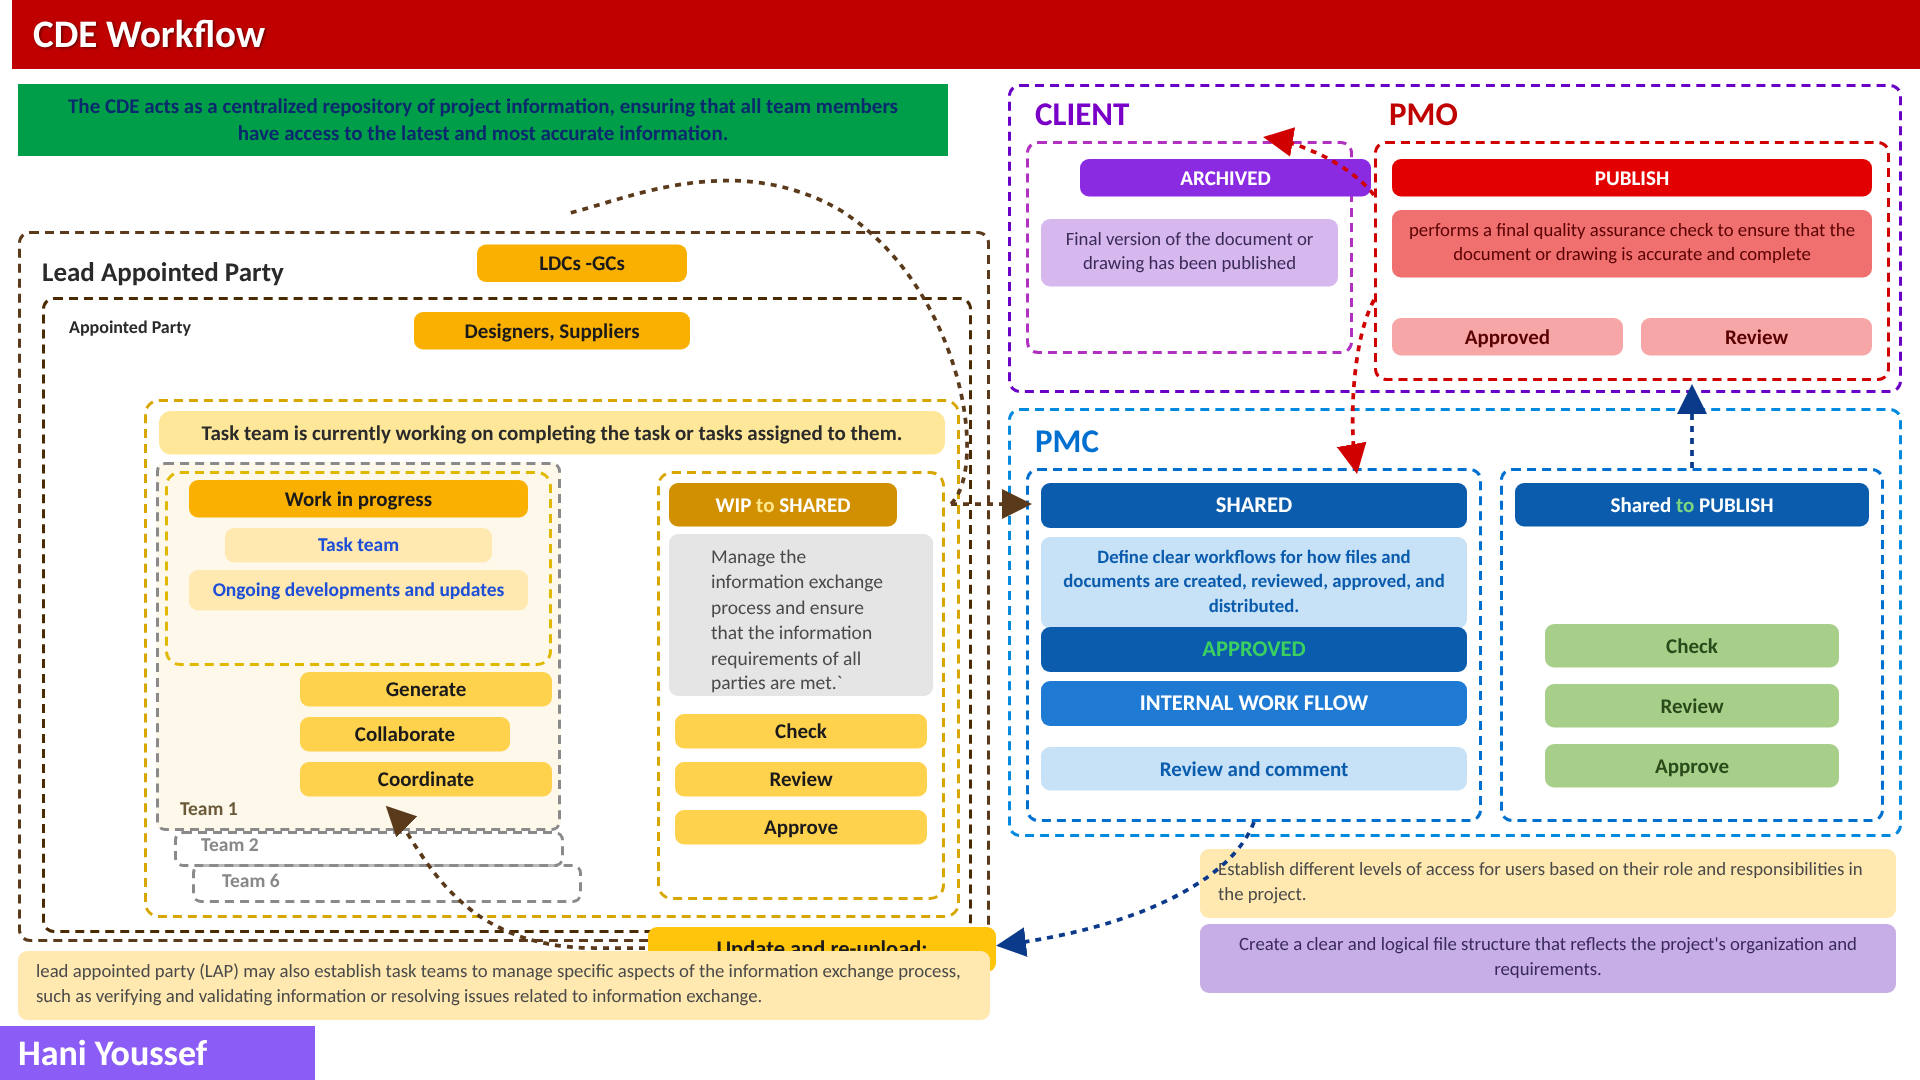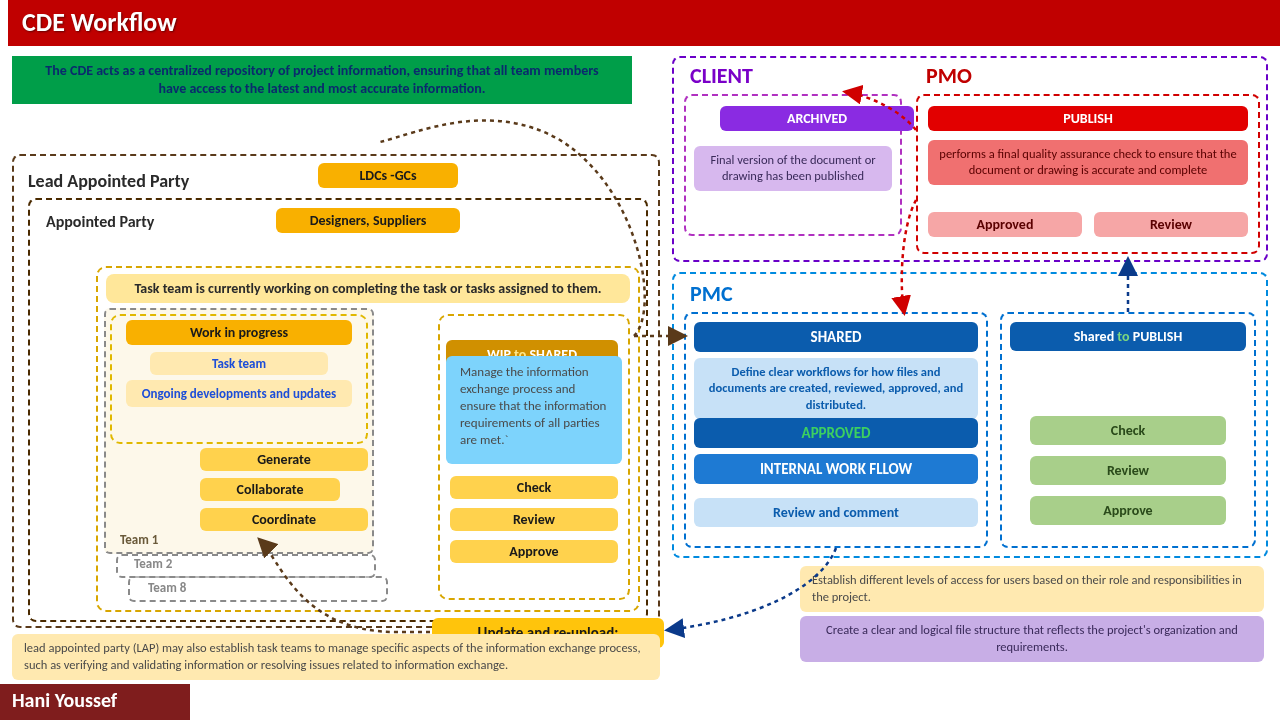--- a/index.html
+++ b/index.html
@@ -19,21 +19,21 @@
   .y-banner { background:#ffe79a; color:#2a2a2a; font-size:14px; font-weight:600; text-align:center; padding:6px 10px; border-radius:8px; }
   .y-chip   { background:#f9b000; color:#1a1a1a; font-size:14px; font-weight:700; text-align:center; padding:4px 8px; border-radius:6px; }
   .y-light  { background:#ffe9b0; color:#1d4ed8; font-size:13px; font-weight:600; text-align:center; padding:4px 8px; border-radius:6px; }
   .y-step   { background:#ffd24d; color:#1a1a1a; font-size:14px; font-weight:700; text-align:center; padding:3px 8px; border-radius:6px; }
   .grey-dash{ border:2px dashed #8a8a8a; border-radius:6px; background:rgba(255,255,255,.4); }
   .teamlbl  { color:#6a5a3a; font-size:13px; font-weight:700; }
   .teamgrey { color:#888; font-size:13px; font-weight:700; }
 
   .wip-head { background:#d09000; color:#fff; }
   .wip-head .wip-to { color:#ffe78a; }
-  .wip-body { background:#7dd3fc; color:#4a4a4a; font-size:13px; padding:8px 14px; border-radius:6px; line-height:1.3; }
+  .wip-body { background:#e5e5e5; color:#4a4a4a; font-size:13px; padding:8px 28px; border-radius:6px; line-height:1.3; }
 
   .update-bar { background:#ffc40c; color:#1a1a1a; font-size:15px; font-weight:700; text-align:center; padding:6px 10px; border-radius:6px; }
   .lap-note   { background:#ffe9b0; color:#4a4a4a; font-size:12.5px; padding:6px 12px; border-radius:6px; line-height:1.35; }
 
   
   .big-purple { border:2px dashed #6a00c8; border-radius:8px; }
   .client-inner { border:2px dashed #b030c0; border-radius:8px; }
   .client-title { color:#7a00c8; font-size:22px; font-weight:800; }
   .archived-h { background:#8a2be2; color:#fff; font-weight:800; text-align:center; padding:4px; border-radius:6px; font-size:14px;margin-left:24px; }
   .archived-b { background:#d7b8ee; color:#3a2a5a; font-size:12.5px; text-align:center; padding:6px 8px; border-radius:6px; line-height:1.3; }
@@ -54,56 +54,56 @@
   .iwf        { background:#1e7ad3; color:#fff; font-weight:800; text-align:center; padding:6px; border-radius:6px; font-size:15px; }
   .review-btn { background:#c7e1f7; color:#0b5cad; font-weight:800; text-align:center; padding:6px; border-radius:6px; font-size:14px; }
 
   .s2p-h      { background:#0b5cad; font-size:14px; }
   .s2p-h .to  { color:#7bd680; }
   .green-chip { background:#a8cf8a; color:#2a4a1a; font-size:14px; font-weight:700; text-align:center; padding:6px; border-radius:6px; }
 
   .note-yellow{ background:#ffe9b0; color:#4a4a4a; font-size:12.5px; padding:6px 12px; border-radius:6px; line-height:1.35; }
   .note-purple{ background:#c8aee6; color:#3a2a5a; font-size:12.5px; padding:6px 12px; border-radius:6px; line-height:1.35; text-align:center; }
 
-  .author-bar { left:0; bottom:0; width:190px; height:36px; background:#7f1d1d; color:#fff; font-size:20px; font-weight:700; padding:4px 12px; }
+  .author-bar { left:0; bottom:0; width:210px; height:36px; background:#8b5cf6; color:#fff; font-size:24px; font-weight:700; padding:4px 12px; }
 </style>
 </head>
 <body>
 
 <div class="abs title-bar">CDE Workflow</div>
 <div class="abs intro-box">The CDE acts as a centralized repository of project information, ensuring that all team members have access to the latest and most accurate information.</div>
 
 <div class="abs lap-border" style="left:12px; top:154px; width:648px; height:474px;"></div>
 <div class="abs" style="left:28px; top:170px; font-size:18px; font-weight:700; color:#2a2a2a;">Lead Appointed Party</div>
 <div class="abs tag" style="left:318px; top:163px; width:140px;">LDCs -GCs</div>
 
 <div class="abs ap-border" style="left:28px; top:198px; width:620px; height:424px;"></div>
-<div class="abs" style="left:46px; top:212px; font-size:16px; font-weight:700; color:#2a2a2a;">Appointed Party</div>
+<div class="abs" style="left:46px; top:212px; font-size:12px; font-weight:700; color:#2a2a2a;">Appointed Party</div>
 <div class="abs tag" style="left:276px; top:208px; width:184px;">Designers, Suppliers</div>
 
 <div class="abs yellow-dash" style="left:96px; top:266px; width:544px; height:346px;"></div>
 <div class="abs y-banner" style="left:106px; top:274px; width:524px;">Task team is currently working on completing the task or tasks assigned to them.</div>
 
 <div class="abs grey-dash" style="left:128px; top:576px; width:260px; height:26px;"></div>
-<div class="abs teamgrey" style="left:148px; top:580px;">Team 8</div>
+<div class="abs teamgrey" style="left:148px; top:580px;">Team 6</div>
 <div class="abs grey-dash" style="left:116px; top:554px; width:260px; height:24px;"></div>
 <div class="abs teamgrey" style="left:134px; top:556px;">Team 2</div>
 
 <div class="abs grey-dash" style="left:104px; top:308px; width:270px; height:246px; background:#fdf8ea;"></div>
 <div class="abs yellow-dash" style="left:110px; top:314px; width:258px; height:130px; border-color:#e0b800;"></div>
 <div class="abs y-chip" style="left:126px; top:320px; width:226px;">Work in progress</div>
 <div class="abs y-light" style="left:150px; top:352px; width:178px;">Task team</div>
 <div class="abs y-light" style="left:126px; top:380px; width:226px; padding:6px 8px;">Ongoing developments and updates</div>
 <div class="abs y-step" style="left:200px; top:448px; width:168px;">Generate</div>
 <div class="abs y-step" style="left:200px; top:478px; width:140px;">Collaborate</div>
 <div class="abs y-step" style="left:200px; top:508px; width:168px;">Coordinate</div>
 <div class="abs teamlbl" style="left:120px; top:532px;">Team 1</div>
 
 <div class="abs yellow-dash" style="left:438px; top:314px; width:192px; height:286px; border-color:#d8a600;"></div>
-<div class="abs y-chip wip-head" style="left:446px; top:340px; width:172px; padding:6px 4px;">
+<div class="abs y-chip wip-head" style="left:446px; top:322px; width:152px; padding:6px 4px;">
   <span>WIP</span>
   <span class="wip-to">to</span>
   <span>SHARED</span>
 </div>
 <div class="abs wip-body" style="left:446px; top:356px; width:176px; height:108px;">Manage the information exchange process and ensure that the information requirements of all parties are met.`</div>
 <div class="abs y-step" style="left:450px; top:476px; width:168px;">Check</div>
 <div class="abs y-step" style="left:450px; top:508px; width:168px;">Review</div>
 <div class="abs y-step" style="left:450px; top:540px; width:168px;">Approve</div>
 
 <div class="abs update-bar" style="left:432px; top:618px; width:232px;">Update and re-upload:</div>

